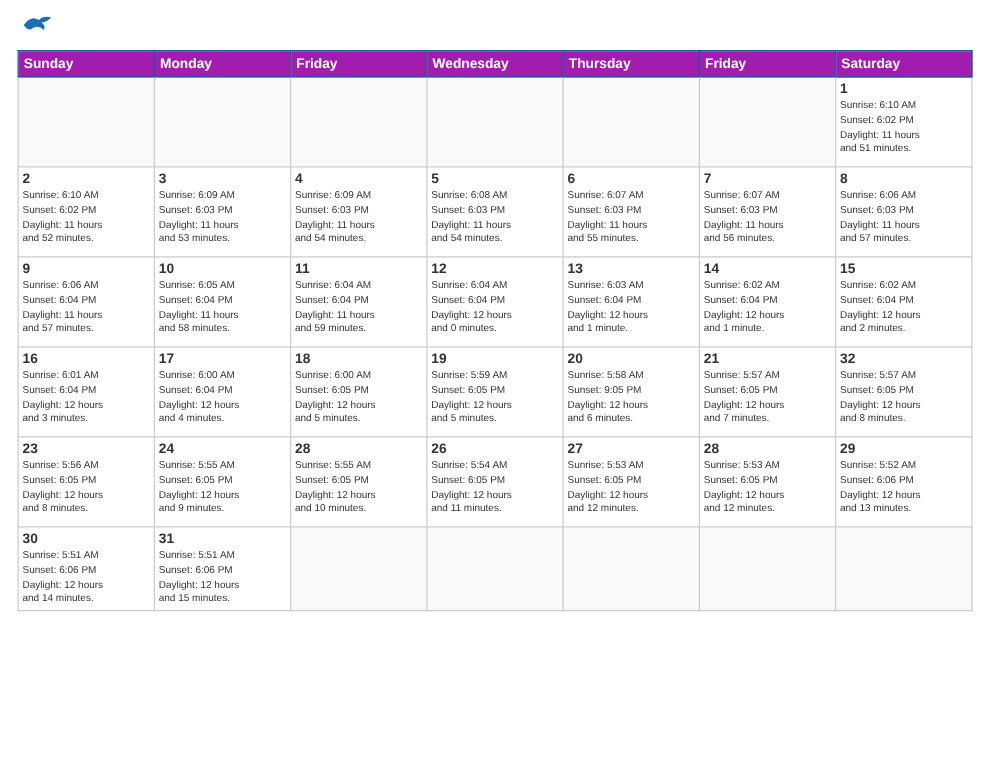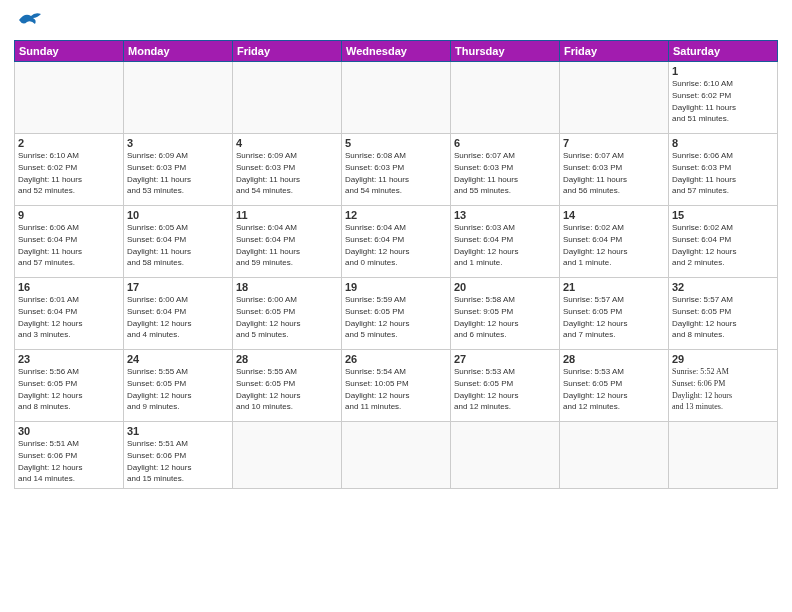--- a/index.html
+++ b/index.html
@@ -225,32 +225,32 @@
 and 8 minutes.</span></td>
           <td><span class="day-num">24</span><span class="day-info" style="white-space: pre-line;">Sunrise: 5:55 AM
 Sunset: 6:05 PM
 Daylight: 12 hours
 and 9 minutes.</span></td>
           <td><span class="day-num">28</span><span class="day-info" style="white-space: pre-line;">Sunrise: 5:55 AM
 Sunset: 6:05 PM
 Daylight: 12 hours
 and 10 minutes.</span></td>
           <td><span class="day-num">26</span><span class="day-info" style="white-space: pre-line;">Sunrise: 5:54 AM
-Sunset: 10:05 PM
+Sunset: 6:05 PM
 Daylight: 12 hours
 and 11 minutes.</span></td>
           <td><span class="day-num">27</span><span class="day-info" style="white-space: pre-line;">Sunrise: 5:53 AM
 Sunset: 6:05 PM
 Daylight: 12 hours
 and 12 minutes.</span></td>
           <td><span class="day-num">28</span><span class="day-info" style="white-space: pre-line;">Sunrise: 5:53 AM
 Sunset: 6:05 PM
 Daylight: 12 hours
 and 12 minutes.</span></td>
-          <td><span class="day-num">29</span><span class="day-info" style="white-space: pre-line; font-family: Liberation Serif, serif;">Sunrise: 5:52 AM
+          <td><span class="day-num">29</span><span class="day-info" style="white-space: pre-line;">Sunrise: 5:52 AM
 Sunset: 6:06 PM
 Daylight: 12 hours
 and 13 minutes.</span></td>
         </tr>
         <tr class="row-last">
           <td><span class="day-num">30</span><span class="day-info" style="white-space: pre-line;">Sunrise: 5:51 AM
 Sunset: 6:06 PM
 Daylight: 12 hours
 and 14 minutes.</span></td>
           <td><span class="day-num">31</span><span class="day-info" style="white-space: pre-line;">Sunrise: 5:51 AM

